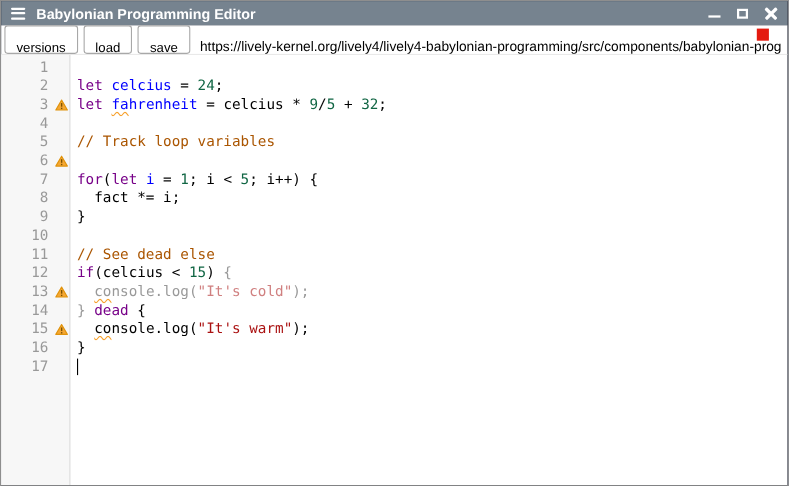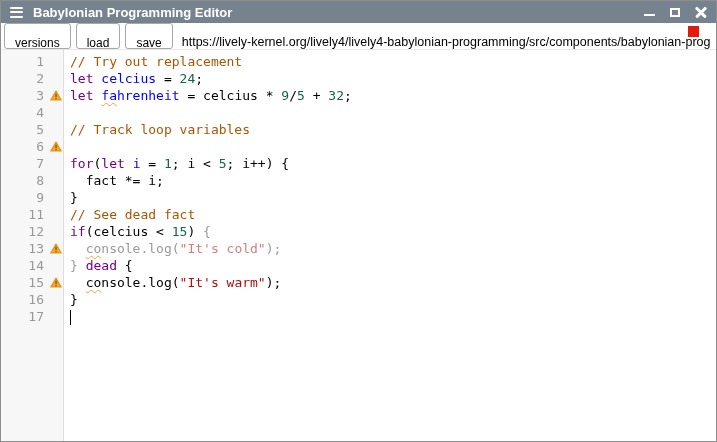--- a/index.html
+++ b/index.html
@@ -111,21 +111,20 @@
       <input class="url-input" type="text" value="https://lively-kernel.org/lively4/lively4-babylonian-programming/src/components/babylonian-prog" style="">
     </div>
   </div>
 
   <div class="editor">
     <div class="gutter-rail"></div>
     <div class="lines" id="editor-lines">
         <div class="line">
           <span class="num">1</span>
           <span class="icon-cell"></span>
-          <span class="code"><span class="tk-cmt">// Try out replacement</span></span>
         </div>
         <div class="line">
           <span class="num">2</span>
           <span class="icon-cell"></span>
           <span class="code"><span class="tk-kw">let</span><span> </span><span class="tk-def">celcius</span><span> = </span><span class="tk-num">24</span><span>;</span></span>
         </div>
         <div class="line">
           <span class="num">3</span>
           <span class="icon-cell">
             <svg width="12" height="11" viewBox="0 0 16 14">
@@ -165,23 +164,28 @@
           <span class="num">8</span>
           <span class="icon-cell"></span>
           <span class="code"><span>  fact *= i;</span></span>
         </div>
         <div class="line">
           <span class="num">9</span>
           <span class="icon-cell"></span>
           <span class="code"><span>}</span></span>
         </div>
         <div class="line">
+          <span class="num">10</span>
+          <span class="icon-cell"></span>
+          <span class="code"></span>
+        </div>
+        <div class="line">
           <span class="num">11</span>
           <span class="icon-cell"></span>
-          <span class="code"><span class="tk-cmt">// See dead fact</span></span>
+          <span class="code"><span class="tk-cmt">// See dead else</span></span>
         </div>
         <div class="line">
           <span class="num">12</span>
           <span class="icon-cell"></span>
           <span class="code"><span class="tk-kw">if</span><span>(celcius &lt; </span><span class="tk-num">15</span><span>) </span><span class="tk-dead">{</span></span>
         </div>
         <div class="line">
           <span class="num">13</span>
           <span class="icon-cell">
             <svg width="12" height="11" viewBox="0 0 16 14">

